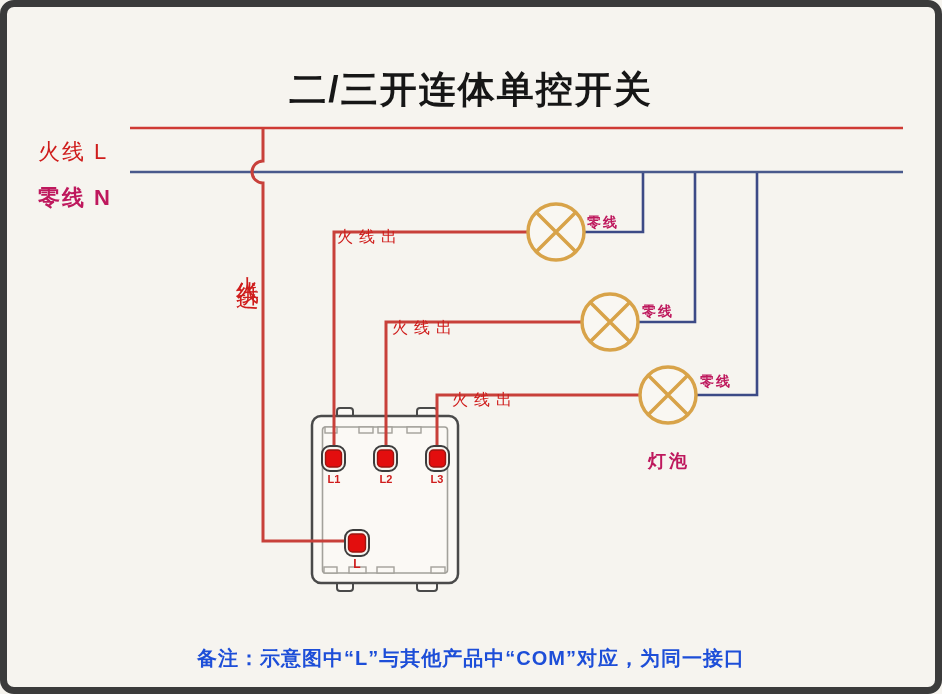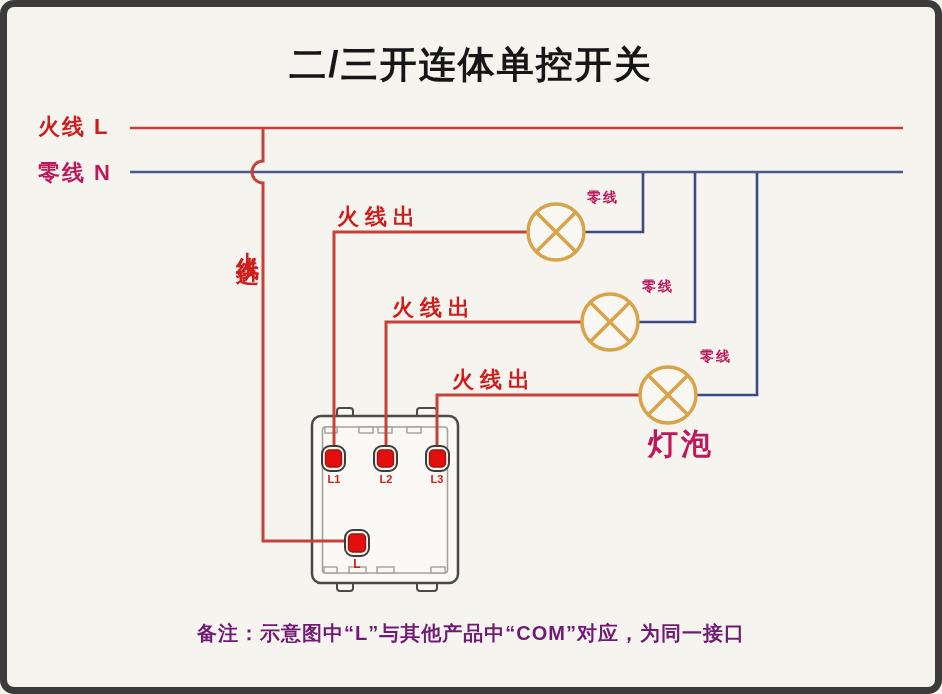--- a/index.html
+++ b/index.html
@@ -10,51 +10,51 @@
     overflow:hidden;
     font-family:"Liberation Sans","DejaVu Sans",sans-serif;
   }
   .frame{
     position:absolute;inset:0;
     border:7px solid #3b3b3b;
     border-radius:14px;
     pointer-events:none;
     z-index:10;
   }
-  .abs{position:absolute;white-space:nowrap;}
+  .abs{position:absolute;white-space:nowrap;margin-top:25px;}
   .title{
     top:40px;left:0;width:100%;
     text-align:center;
     font-size:37px;font-weight:bold;color:#161616;
     letter-spacing:2px;
   }
-  .red-label{color:#cf1d1c;font-weight:bold;text-align:right;}
+  .red-label{color:#cf1d1c;font-weight:normal;text-align:right;}
   .navy-label{color:#be185d;font-weight:bold;}
   .side-label{font-size:22px;letter-spacing:2px;}
   .live-label{top:112px;left:38px;}
   .neutral-label{top:158px;left:38px;}
   .live-in-label{
     top:233px;left:233px;
     font-size:23px;
     writing-mode:vertical-rl;text-orientation:upright;
     letter-spacing:5px;white-space:nowrap;
   }
-  .live-out{font-size:22px;letter-spacing:6px;}
+  .live-out{font-size:16px;letter-spacing:6px;}
   .live-out-1{top:202px;left:337px;}
   .live-out-2{top:293px;left:392px;}
   .live-out-3{top:365px;left:452px;}
   .neutral-out{font-size:14px;letter-spacing:2px;}
   .neutral-out-1{top:189px;left:587px;}
   .neutral-out-2{top:278px;left:642px;}
   .neutral-out-3{top:348px;left:700px;}
-  .lamp-label{top:424px;left:648px;font-size:30px;letter-spacing:3px;}
+  .lamp-label{top:424px;left:648px;font-size:18px;letter-spacing:3px;}
   .note{
     top:620px;left:50%;
     transform:translateX(-50%);
-    font-size:20px;font-weight:bold;color:#701a75;
+    font-size:20px;font-weight:bold;color:#1d4ed8;
     letter-spacing:1px;
   }
   svg{position:absolute;top:0;left:0;}
 </style>
 </head>
 <body>
 
 <div class="page">
 
   <svg width="942" height="694" viewBox="0 0 942 694">

